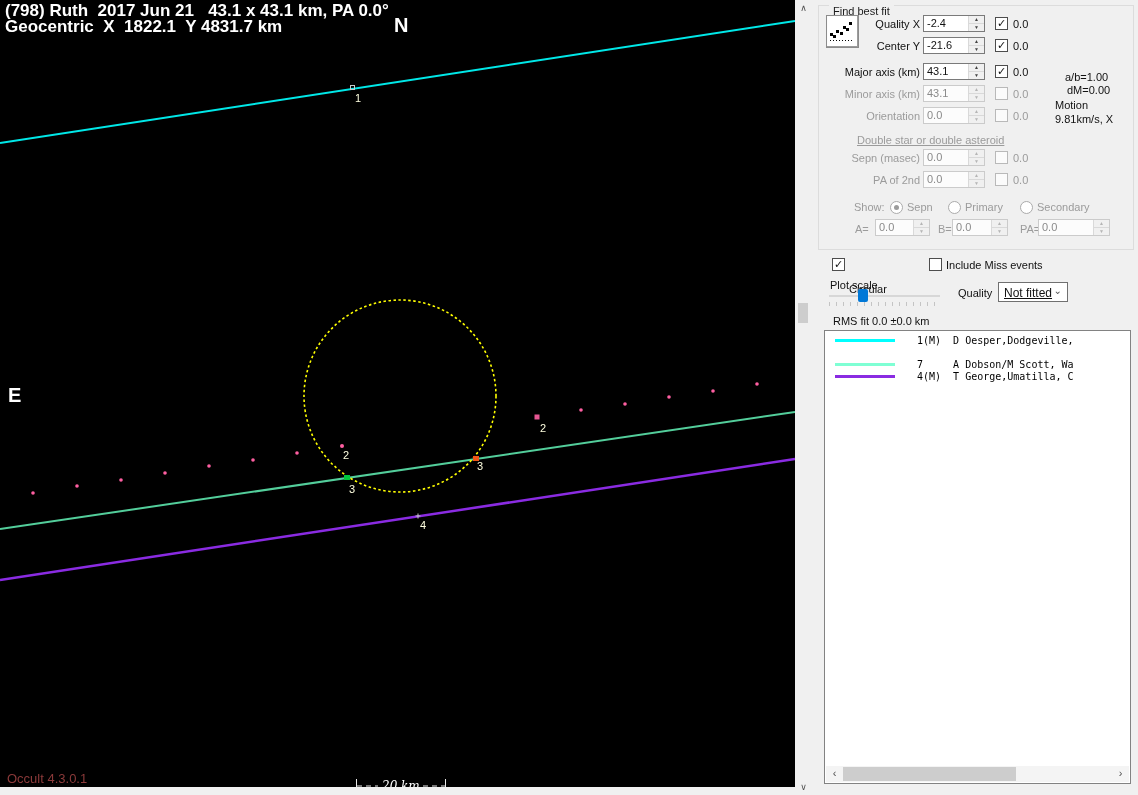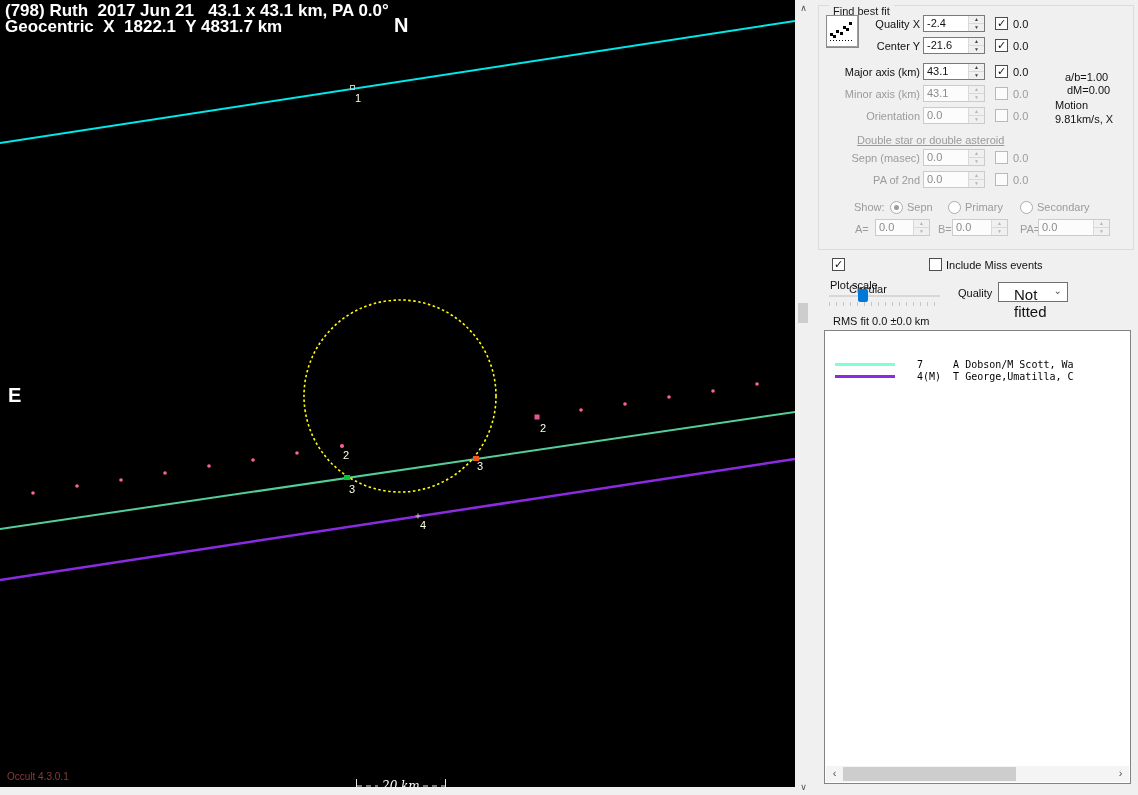--- a/index.html
+++ b/index.html
@@ -3,21 +3,21 @@
 <meta charset="utf-8">
 <style>
   html,body{margin:0;padding:0;}
   body{font-family:"Liberation Sans",sans-serif;background:#888;}
   #win{position:relative;width:1138px;height:795px;background:#F0F0F0;overflow:hidden;}
   
   #plot{position:absolute;left:0;top:0;width:795px;height:787px;background:#000;}
   #plot svg{position:absolute;left:0;top:0;}
   .ptitle{position:absolute;left:5px;color:#fff;font-weight:bold;font-size:17px;white-space:pre;line-height:15px;}
   .bigdir{position:absolute;color:#fff;font-weight:bold;font-size:20px;}
-  #version{position:absolute;left:7px;top:771px;color:#8B3A3A;font-size:10px;}
+  #version{position:absolute;left:7px;top:771px;color:#8B3A3A;font-size:13px;}
   .mlabel{font:11px "Liberation Sans",sans-serif;}
   .scaletext{font:italic 12px "DejaVu Serif",serif;}
   
   #vscroll{position:absolute;left:795px;top:0;width:17px;height:795px;background:#F0F0F0;}
   .varrow{position:absolute;left:0;width:17px;height:14px;color:#505050;font-size:9px;text-align:center;line-height:14px;}
   #vthumb{position:absolute;left:3px;top:303px;width:10px;height:20px;background:#CDCDCD;}
   
   #panel{position:absolute;left:812px;top:0;width:326px;height:795px;background:#F0F0F0;font-size:11px;color:#111;}
   .abs{position:absolute;}
   #gbox{position:absolute;left:6px;top:5px;width:314px;height:243px;border:1px solid #DCDCDC;}
@@ -36,21 +36,21 @@
   .chk.dis{border-color:#B9B9B9;background:#FBFBFB;}
   .chk.on::after{content:"✓";}
   .radio{position:absolute;width:13px;height:13px;border-radius:50%;background:#fff;border:1px solid #ABABAB;box-sizing:border-box;}
   .radio.sel::after{content:"";position:absolute;left:3px;top:3px;width:5px;height:5px;border-radius:50%;background:#9c9c9c;}
   #dblstar{position:absolute;left:45px;top:134px;color:#9b9b9b;text-decoration:underline;}
   #iconbtn{position:absolute;left:14px;top:15px;width:31px;height:31px;background:#fff;border:1px solid #8C8C8C;box-shadow:inset -1px -1px 0 #9c9c9c, inset 1px 1px 0 #fdfdfd;}
   #slider-track{position:absolute;left:17px;top:295px;width:111px;height:2px;background:#D7D7D7;}
   #slider-ticks{position:absolute;left:17px;top:302px;width:112px;height:4px;background:repeating-linear-gradient(90deg,#C4C4C4 0 1px,transparent 1px 7px);}
   #slider-thumb{position:absolute;left:46px;top:289px;width:10px;height:13px;border-radius:2px;}
   #qualdd{position:absolute;left:186px;top:282px;width:70px;height:20px;background:#fff;border:1px solid #707070;box-sizing:border-box;}
-  #qualdd .val{position:absolute;left:15px;top:3px;font-size:15px;color:#111;}
+  #qualdd .val{position:absolute;left:5px;top:3px;font-size:12px;color:#111;text-decoration:underline;}
   #qualdd .chev{position:absolute;right:5px;top:2px;color:#555;font-size:10px;}
   #listbox{position:absolute;left:12px;top:330px;width:307px;height:454px;background:#fff;border:1px solid #828282;box-sizing:border-box;}
   .lrow{position:absolute;left:0;width:100%;height:12px;}
   .lswatch{position:absolute;left:10px;top:4px;width:60px;height:3px;}
   .ltext{position:absolute;left:92px;top:0;font:10px "DejaVu Sans Mono",monospace;color:#000;white-space:pre;}
   #hscroll{position:absolute;left:1px;right:1px;bottom:1px;height:16px;background:#F4F4F4;}
   .harrow{position:absolute;top:0;width:17px;height:16px;color:#505050;font-size:11px;text-align:center;line-height:15px;}
   #hthumb{position:absolute;left:17px;top:1px;width:173px;height:14px;background:#CDCDCD;}
 </style>
 </head>
@@ -274,20 +274,24 @@
 
     <div class="abs" style="left:146px;top:287px;">Quality</div>
     <div id="qualdd">
       <div class="val">Not fitted</div>
       <div class="chev">⌄</div>
     </div>
 
     <div class="abs" style="left:21px;top:315px;">RMS fit 0.0 ±0.0 km</div>
 
     <div id="listbox">
+      <div class="lrow" style="top:4px;">
+        <div class="lswatch" style="background: rgb(0, 255, 255);"></div>
+        <div class="ltext">1(M)  D Oesper,Dodgeville,</div>
+      </div>
       <div class="lrow" style="top:28px;">
         <div class="lswatch" style="background: rgb(127, 255, 212);"></div>
         <div class="ltext">7     A Dobson/M Scott, Wa</div>
       </div>
       <div class="lrow" style="top:40px;">
         <div class="lswatch" style="background: rgb(138, 43, 226);"></div>
         <div class="ltext">4(M)  T George,Umatilla, C</div>
       </div>
       <div id="hscroll">
         <div class="harrow" style="left:0;">‹</div>

